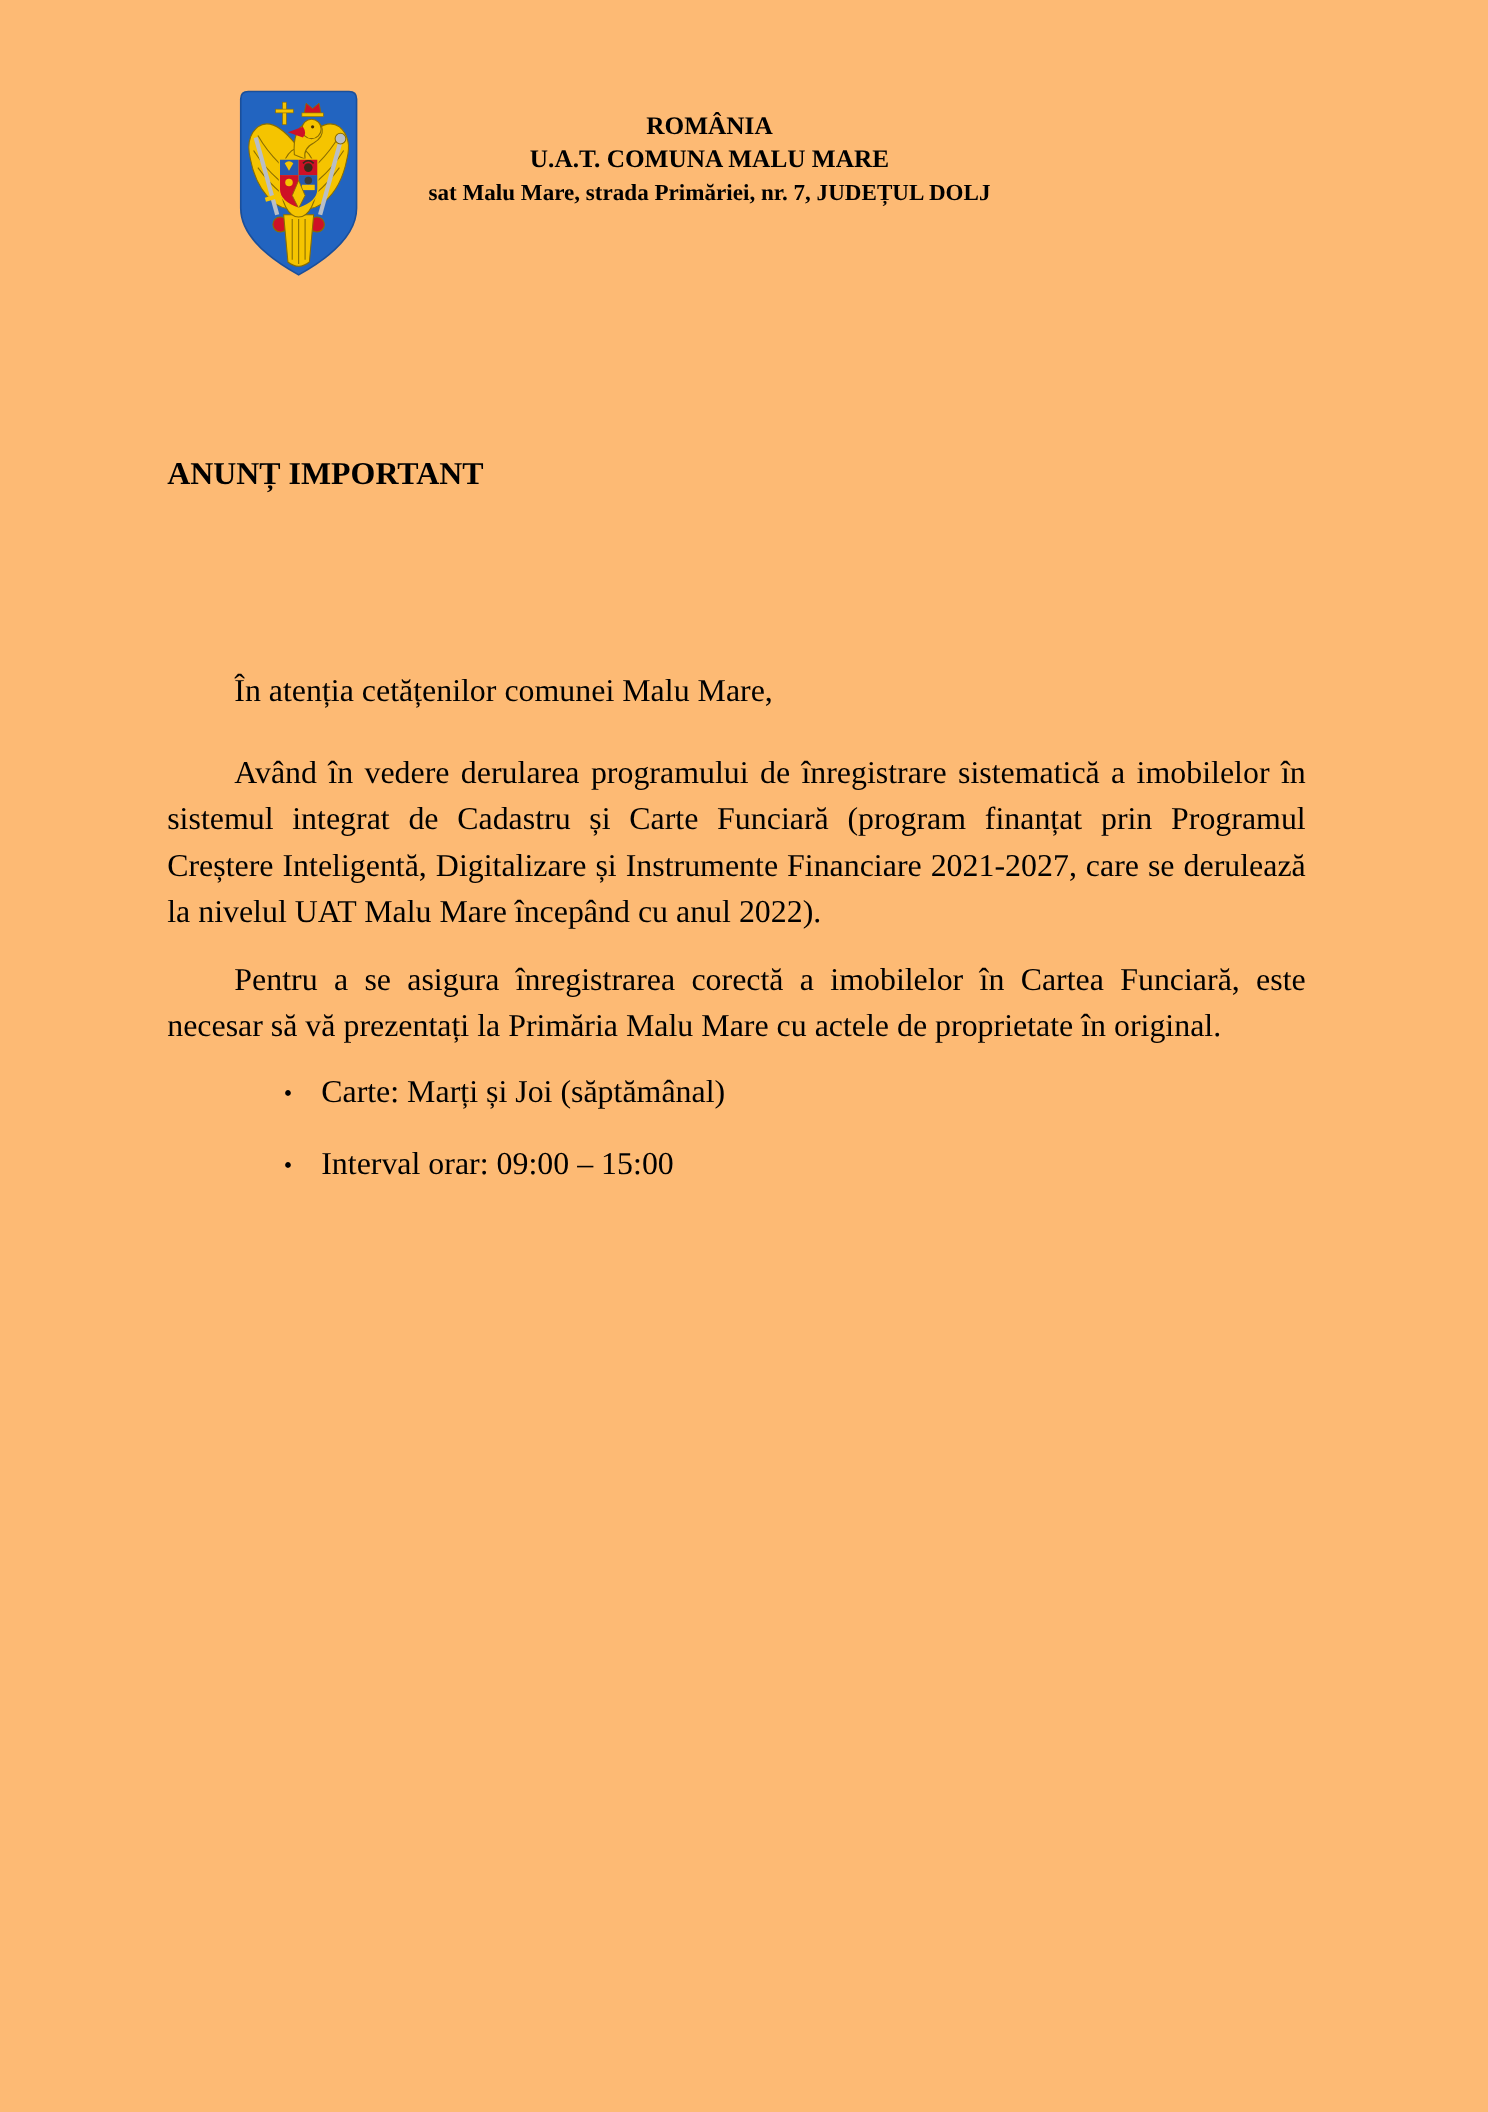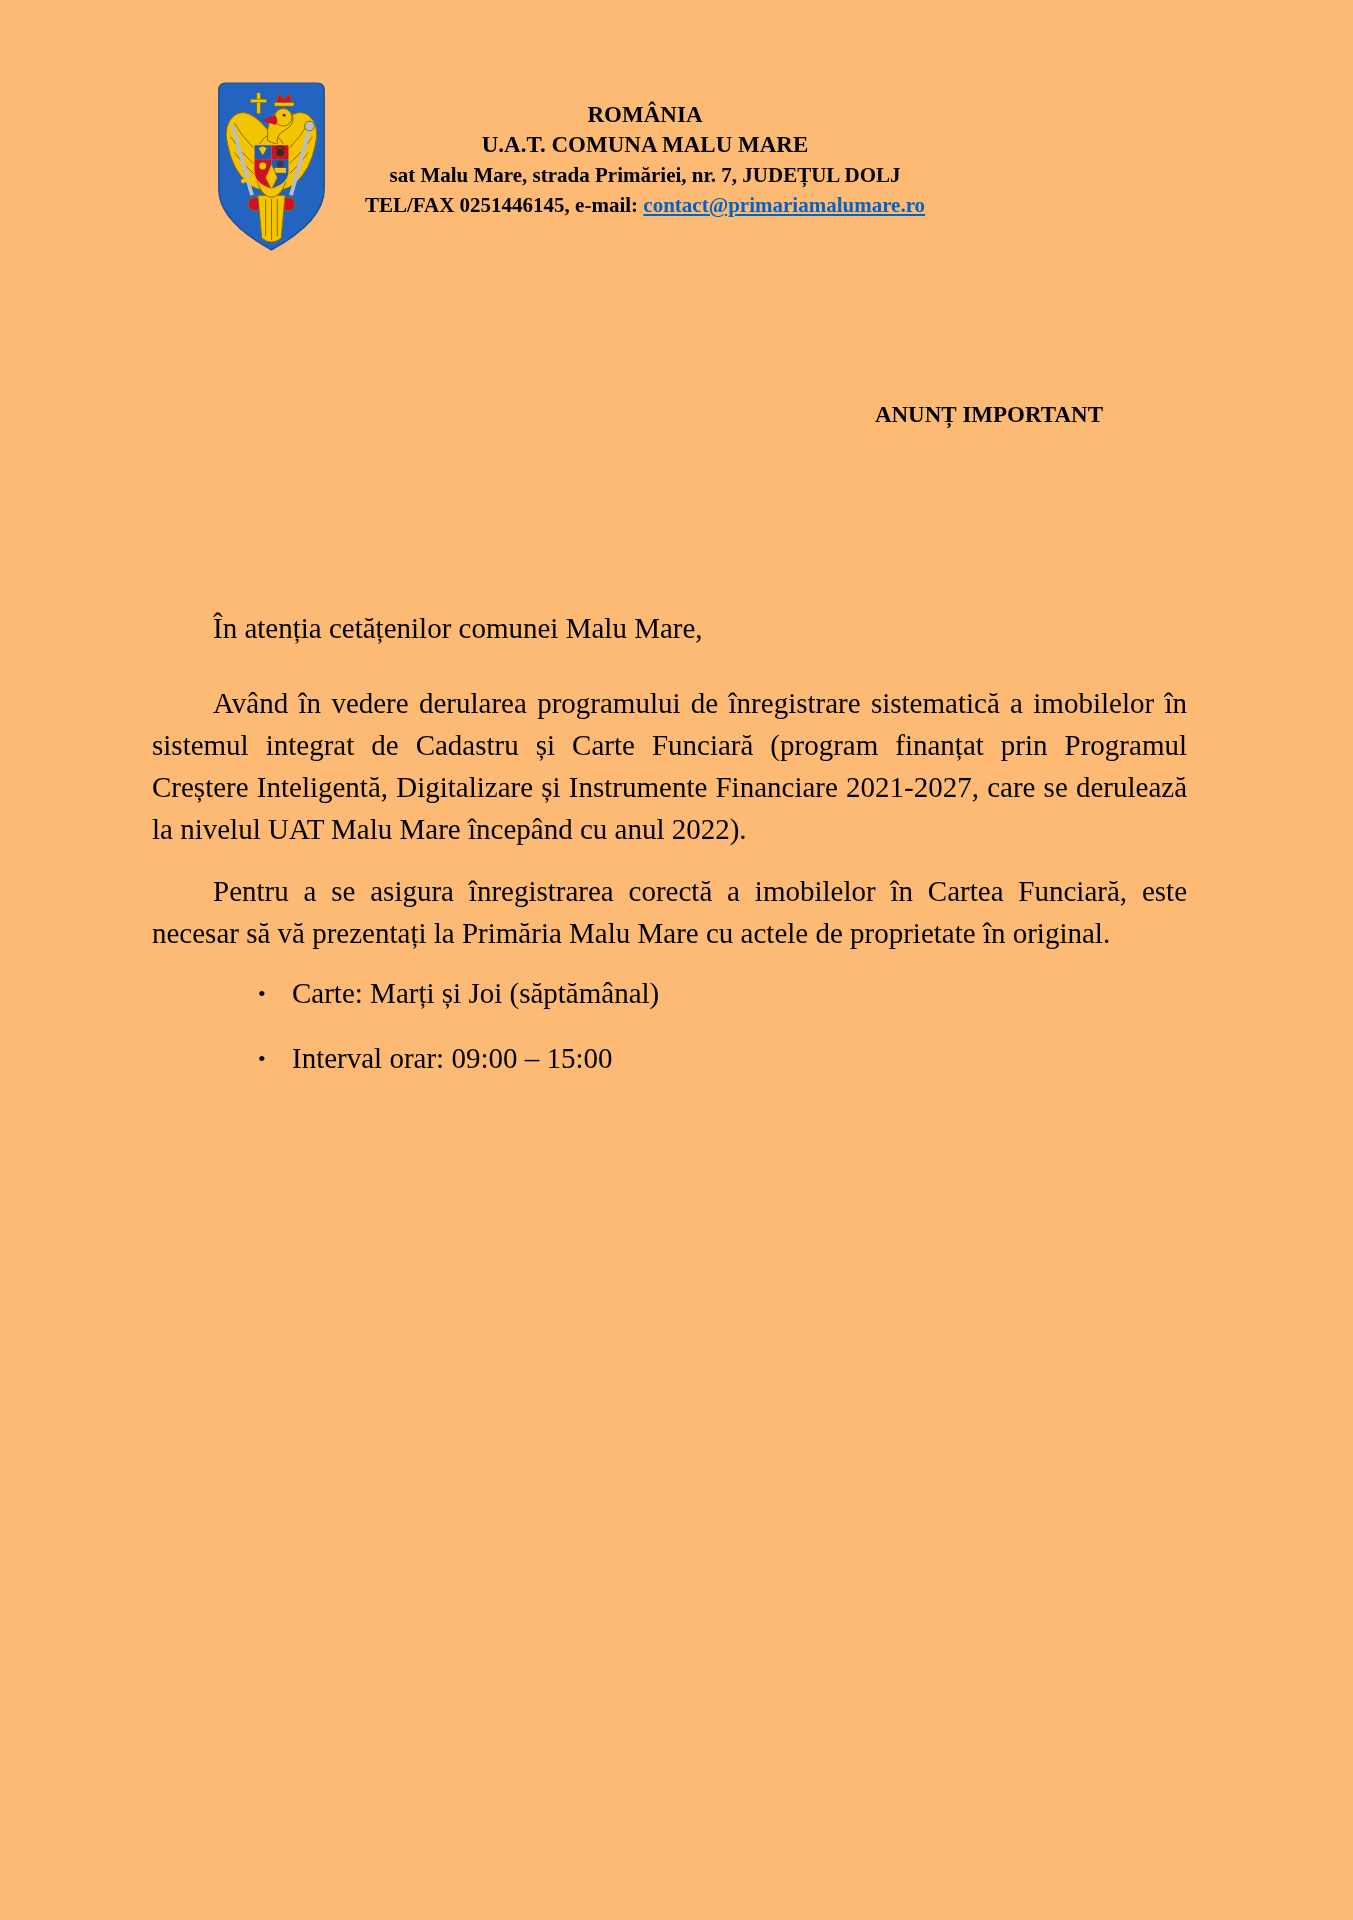--- a/index.html
+++ b/index.html
@@ -18,23 +18,23 @@
   .header-text{
     position:absolute;left:330px;top:100px;width:630px;
     text-align:center;font-weight:bold;
   }
   .header-line{display:block;line-height:30px;}
   .hl-country,.hl-inst{font-size:23px;}
   .hl-addr,.hl-contact{font-size:21px;}
   .hl-contact a{color:#0563C1;text-decoration:underline;}
   
   .doc-title{
-    position:absolute;left:152px;top:396px;width:1035px;
+    position:absolute;left:152px;top:412px;width:1035px;
     box-sizing:border-box;padding-right:84px;
-    text-align:right;font-weight:bold;font-size:23px;line-height:38px;
+    text-align:left;font-weight:bold;font-size:29px;line-height:38px;
   }
   
   .body-block{
     position:absolute;left:152px;top:607px;width:1035px;
     font-size:29px;line-height:42px;
   }
   .body-block p{margin:0;text-indent:61px;}
   .p2{margin-top:33px !important;text-align:justify;}
   .p3{margin-top:20px !important;text-align:justify;}
   .p4{margin-top:23px !important;}
@@ -103,21 +103,20 @@
       <rect x="63" y="90" width="12" height="5" fill="#F5C400"></rect>
       <path d="M60 86 L66 100 L60 112 L54 100 Z" fill="#F5C400" stroke="#8a6d00" stroke-width="0.8"></path>
     </g>
     <path d="M42 66 L78 66 L78 94 Q78 106 60 112 Q42 106 42 94 Z" fill="none" stroke="#F5C400" stroke-width="1.2"></path>
   </svg>
 
   <div class="header-text">
     <span class="header-line hl-country">ROMÂNIA</span>
     <span class="header-line hl-inst">U.A.T. COMUNA MALU MARE</span>
     <span class="header-line hl-addr">sat Malu Mare, strada Primăriei, nr. 7, JUDEȚUL DOLJ</span>
-    <span class="header-line hl-contact"><span>TEL/FAX 0251446145, e-mail: </span><a href="#">contact@primariamalumare.ro</a></span>
   </div>
 
   <div class="doc-title">ANUNȚ IMPORTANT</div>
 
   <div class="body-block">
     <p class="p1">În atenția cetățenilor comunei Malu Mare,</p>
     <p class="p2">Având în vedere derularea programului de înregistrare sistematică a imobilelor în sistemul integrat de Cadastru și Carte Funciară (program finanțat prin Programul Creștere Inteligentă, Digitalizare și Instrumente Financiare 2021-2027, care se derulează la nivelul UAT Malu Mare începând cu anul 2022).</p>
     <p class="p3">Pentru a se asigura înregistrarea corectă a imobilelor în Cartea Funciară, este necesar să vă prezentați la Primăria Malu Mare cu actele de proprietate în original.</p>
 
     <ul class="schedule">

